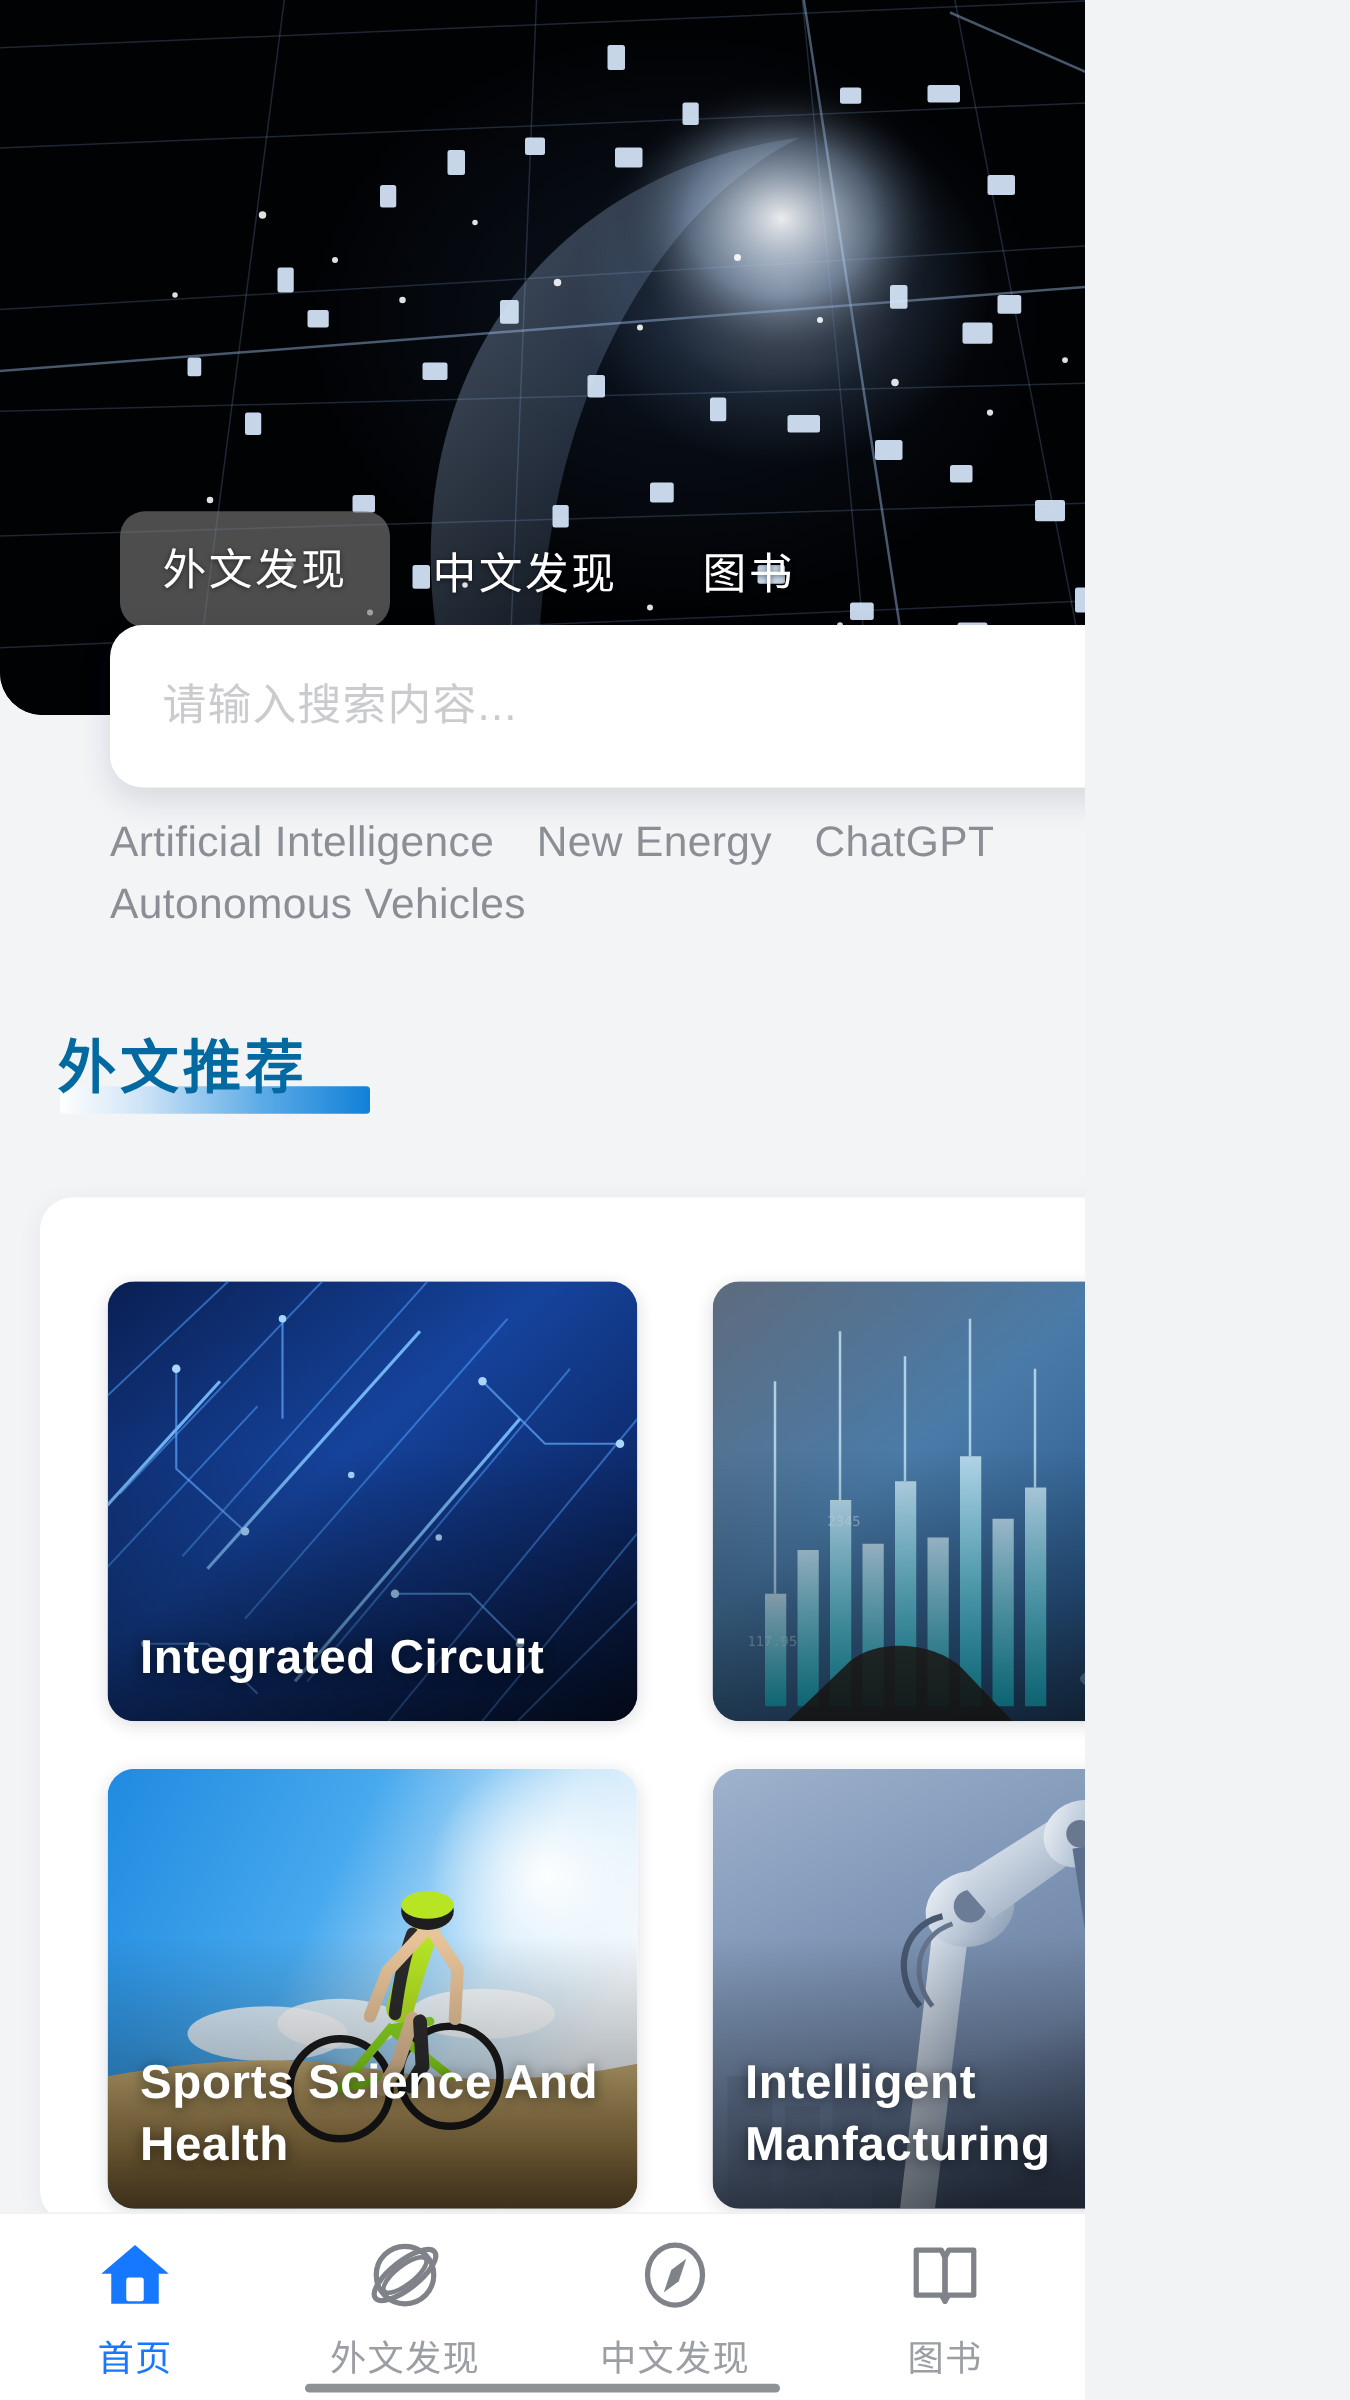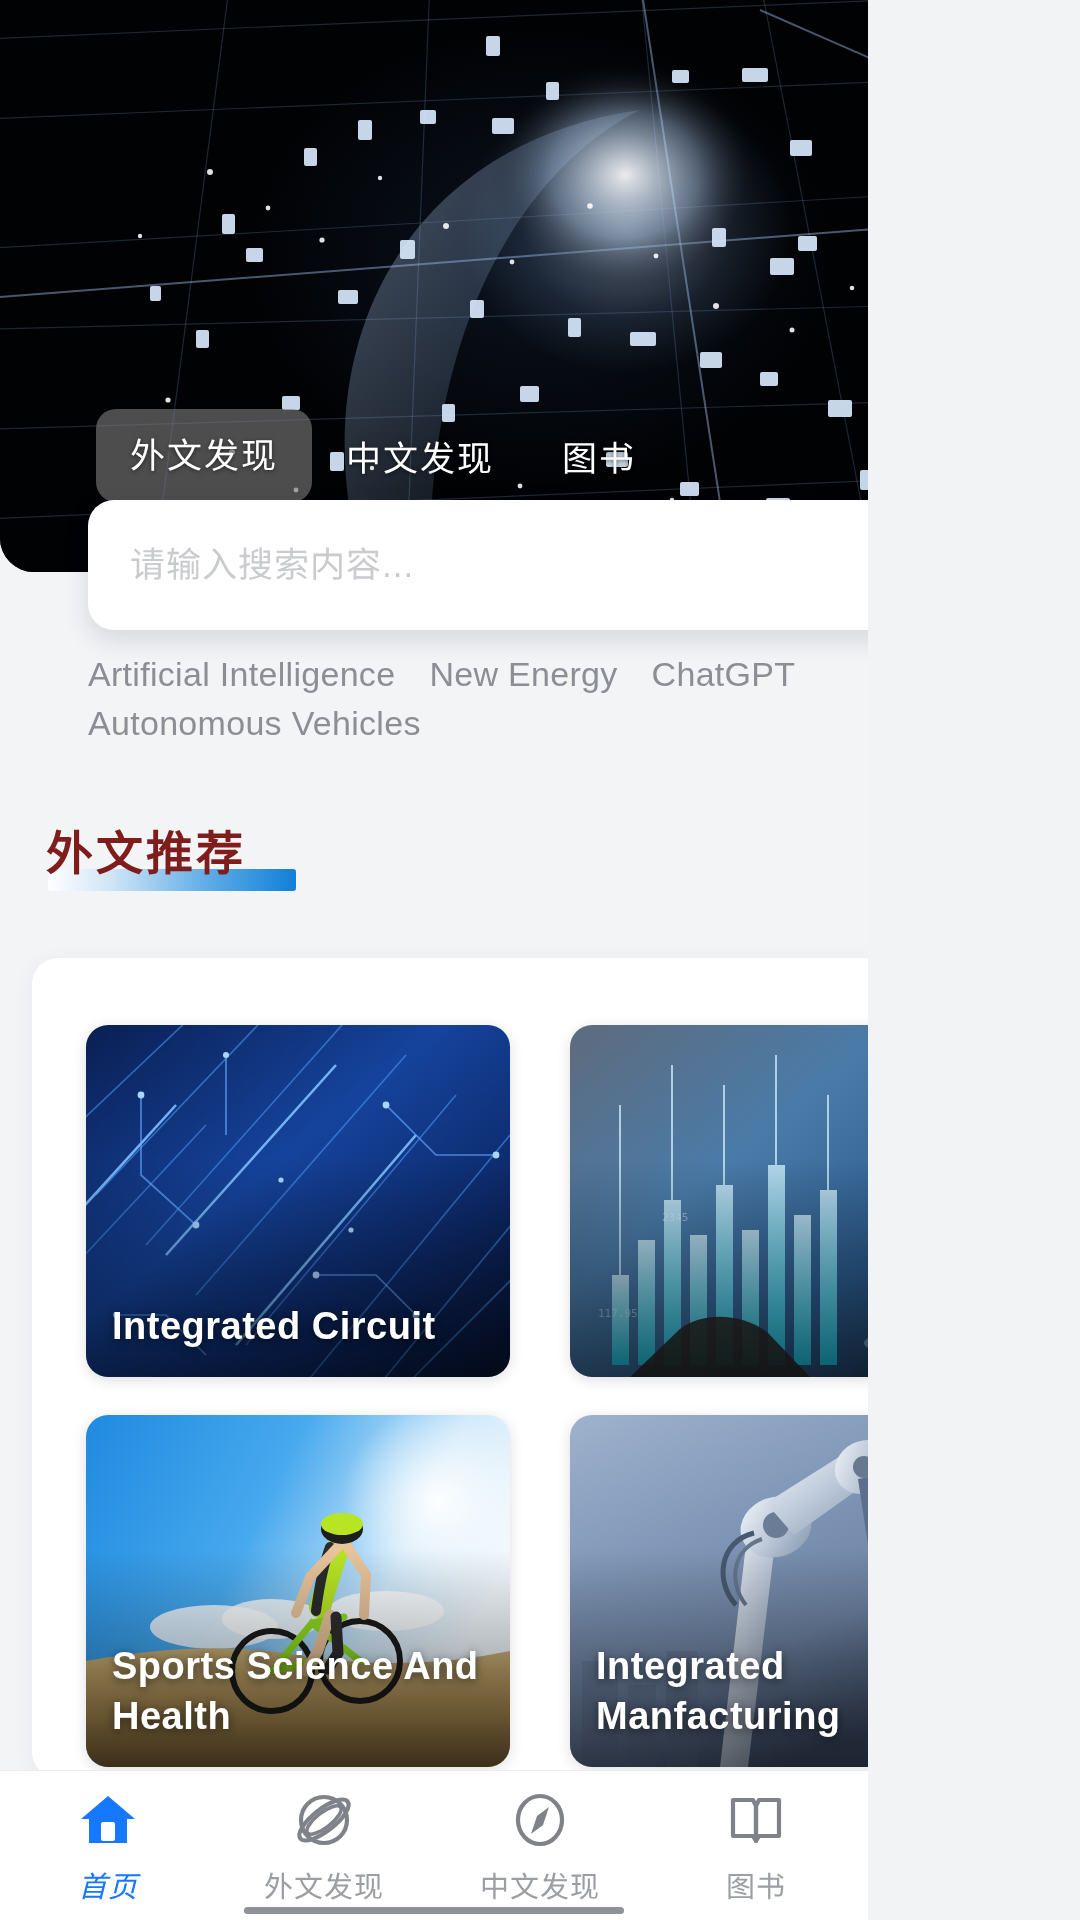--- a/index.html
+++ b/index.html
@@ -126,21 +126,21 @@
     position: absolute;
     top: 830px; left: 46px;
     z-index: 4;
     display: inline-block;
   }
   .section-title .txt {
     position: relative;
     z-index: 2;
     font-size: 47px;
     font-weight: 700;
-    color: #7f1d1d;
+    color: #0369a1;
     letter-spacing: 3px;
     line-height: 1;
   }
   .section-title .bar {
     position: absolute;
     left: 2px;
     bottom: -14px;
     width: 248px;
     height: 22px;
     border-radius: 3px;
@@ -223,21 +223,21 @@
   }
   .nav-icon {
     width: 66px; height: 66px;
     display: flex; align-items: center; justify-content: center;
   }
   .nav-label {
     font-size: 29px;
     color: #9b9ea3;
     letter-spacing: 1px;
   }
-  .nav-item.active .nav-label { color: #1677ff; font-style: italic; }
+  .nav-item.active .nav-label { color: #1677ff; }
 
   .home-indicator {
     position: absolute;
     left: 50%;
     transform: translateX(-50%);
     bottom: 6px;
     width: 380px; height: 7px;
     border-radius: 4px;
     background: #8e9196;
     z-index: 21;
@@ -606,21 +606,21 @@
 
             <path d="M306 198 L302 252 L312 252 L318 200 Z" fill="#3b4c62"></path>
             <path d="M334 198 L340 252 L330 252 L326 200 Z" fill="#3b4c62"></path>
 
             <path d="M184 118 C150 126 144 166 166 190" stroke="#47586f" stroke-width="5" fill="none"></path>
             <path d="M192 124 C162 134 158 168 176 190" stroke="#64758c" stroke-width="4" fill="none"></path>
           </g>
         </svg>
       </div>
       <div class="card-scrim"></div>
-      <div class="card-title">Integrated Manfacturing</div>
+      <div class="card-title">Intelligent Manfacturing</div>
     </div>
 
   </div>
 
   <div class="bottom-nav">
 
     <div class="nav-item active">
       <span class="nav-icon">
         <svg width="62" height="62" viewBox="0 0 62 62">
           <path d="M31 7 L58 30 L50 30 L50 54 L12 54 L12 30 L4 30 Z" fill="#1677ff"></path>

